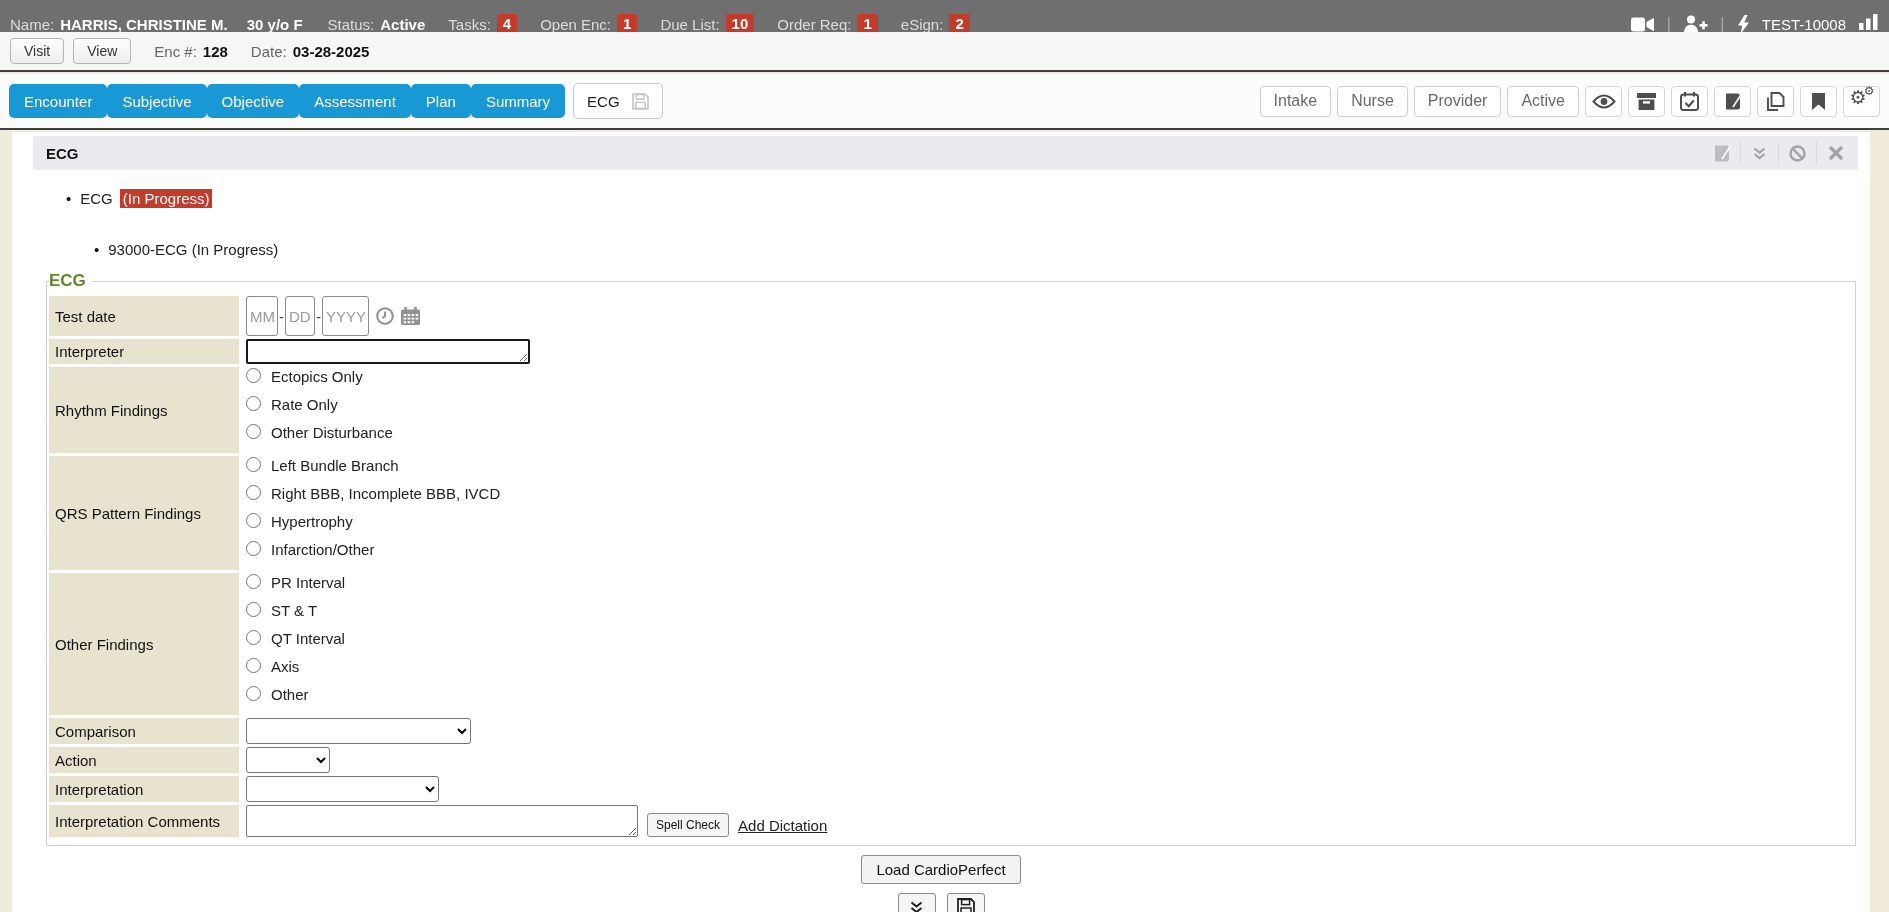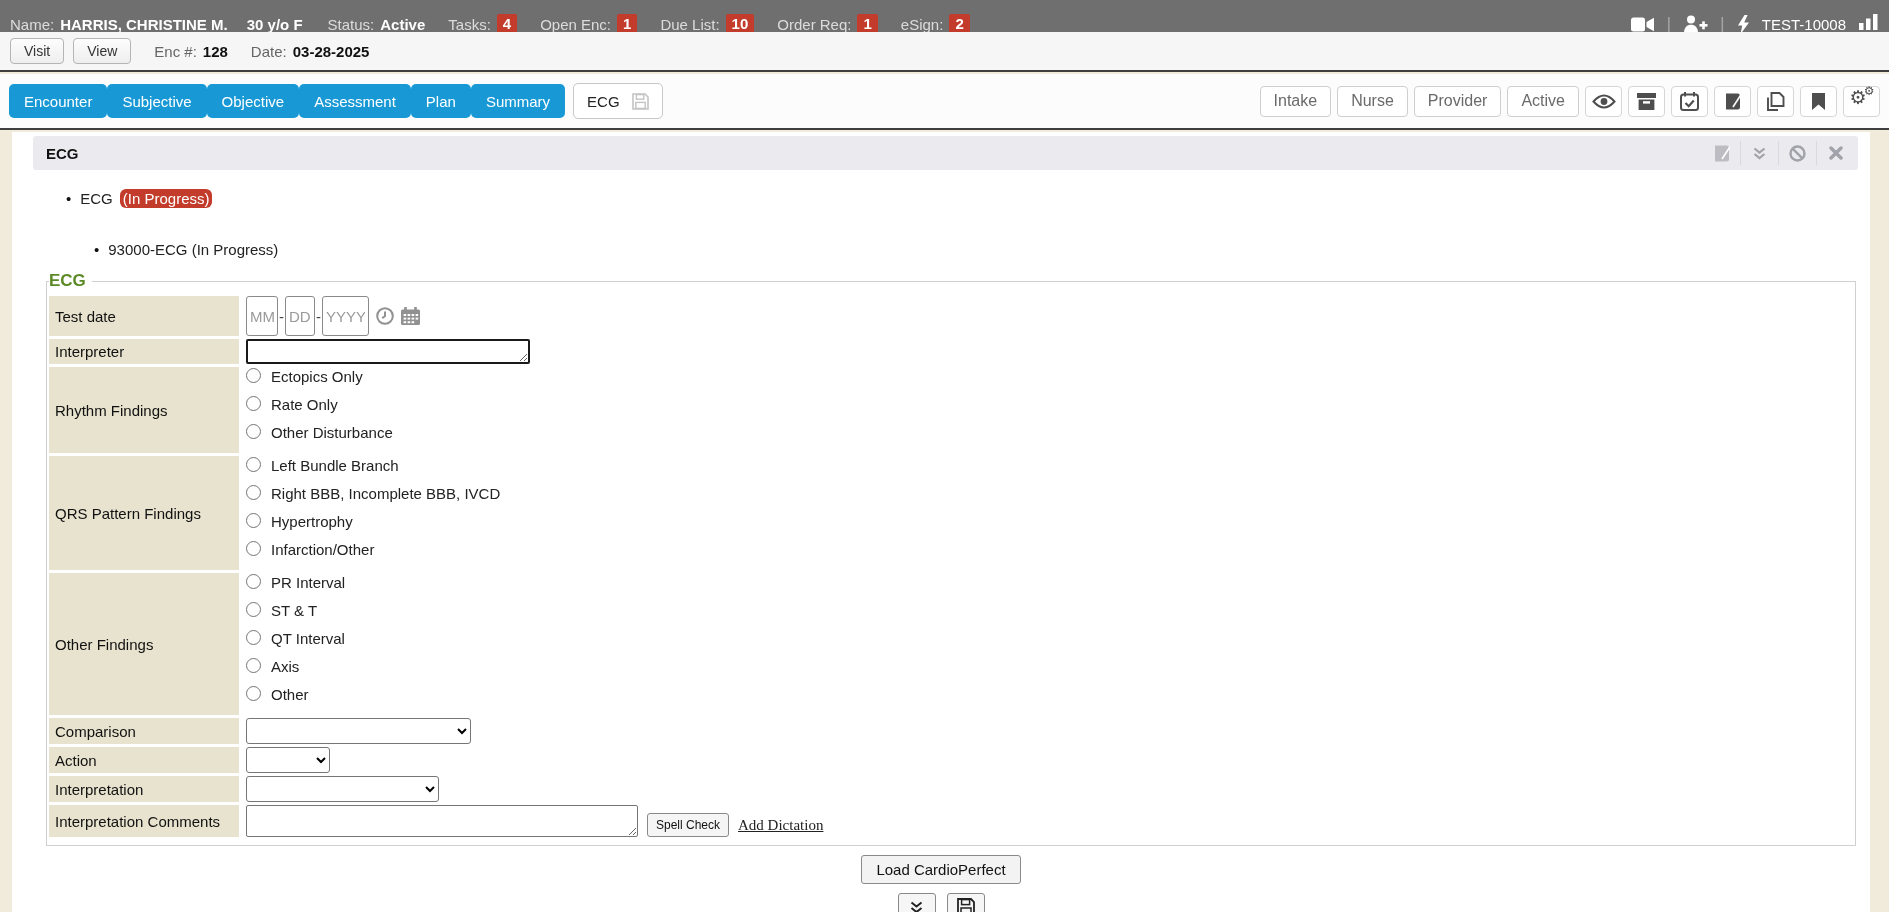--- a/index.html
+++ b/index.html
@@ -52,21 +52,21 @@
   .section-title{font-weight:bold;font-size:15px;color:#111;}
   .sh-icons{margin-left:auto;display:flex;align-items:center;}
   .sh-icon{width:37px;display:flex;align-items:center;justify-content:center;color:#a2a2aa;cursor:pointer;}
   .sh-icon.book{color:#bcbcc2;}
   .sh-div{width:1px;height:24px;background:#d9d9de;}
 
   
   .bullets{margin:19px 0 0 54px;}
   .bullet-line{display:flex;align-items:center;gap:9px;}
   .bullet-dot{font-size:15px;color:#111;}
-  .status-red{background:var(--badge-red);color:#fff;padding:1px 3px;border-radius:6px;}
+  .status-red{background:var(--badge-red);color:#fff;padding:1px 3px;}
   .bullet-sub{margin:33px 0 0 28px;}
 
   
   fieldset.ecg-form{margin:13px 14px 0 34px;border:1px solid #d0d0d0;padding:5px 4px 8px 2px;}
   fieldset.ecg-form legend{font-weight:bold;font-size:17px;color:var(--legend-green);padding-right:6px;margin-left:0;}
   .form-row{display:flex;align-items:stretch;margin-bottom:3px;}
   .row-label{width:190px;flex:0 0 190px;background:var(--label-beige);padding:3px 6px;display:flex;align-items:center;color:#111;}
   .row-field{margin-left:7px;display:flex;align-items:center;}
   .row-field.stack{flex-direction:column;align-items:flex-start;justify-content:center;padding:1px 0;}
   .radio-option{display:flex;align-items:flex-start;height:28px;cursor:pointer;}
@@ -75,21 +75,21 @@
   .date-input::placeholder{color:#9a9a9a;}
   .dash{margin:0 1px;color:#444;}
   .date-icons{display:flex;align-items:center;gap:7px;margin-left:7px;color:#919191;}
   .interp-area{width:284px;height:25px;border:2px solid #1a1a1a;border-radius:2px;font-size:15px;font-family:inherit;resize:both;}
   select.cmb{height:26px;border:1px solid #767676;border-radius:3px;background:#fff;font-size:14px;font-family:inherit;}
   .cmb-comparison{width:225px;}
   .cmb-action{width:84px;}
   .cmb-interpretation{width:193px;}
   .comments-area{width:392px;height:32px;border:1px solid #767676;border-radius:2px;font-size:15px;font-family:inherit;resize:both;}
   .spell-btn{margin-left:9px;align-self:flex-end;font-size:12px;padding:4px 8px;border:1px solid #8a8a8a;border-radius:3px;background:#f5f5f5;cursor:pointer;font-family:inherit;color:#111;}
-  .dictation-link{margin-left:9px;align-self:flex-end;color:#222;text-decoration:underline;cursor:pointer;padding-bottom:3px;font-family:Liberation Serif, serif;}
+  .dictation-link{margin-left:9px;align-self:flex-end;color:#222;text-decoration:underline;cursor:pointer;padding-bottom:3px;}
 
   
   .form-footer{text-align:center;margin-top:9px;}
   .load-btn{font-size:15px;padding:5px 14px;border:1px solid #8a8a8a;border-radius:3px;background:#f3f3f3;cursor:pointer;font-family:inherit;color:#111;}
   .footer-icons{display:flex;justify-content:center;gap:11px;margin-top:9px;}
   .f-icon-btn{width:38px;height:28px;border:1px solid #8a8a8a;border-radius:3px;background:#f6f6f6;display:flex;align-items:center;justify-content:center;color:#222;cursor:pointer;}
 </style>
 </head>
 <body>
 

